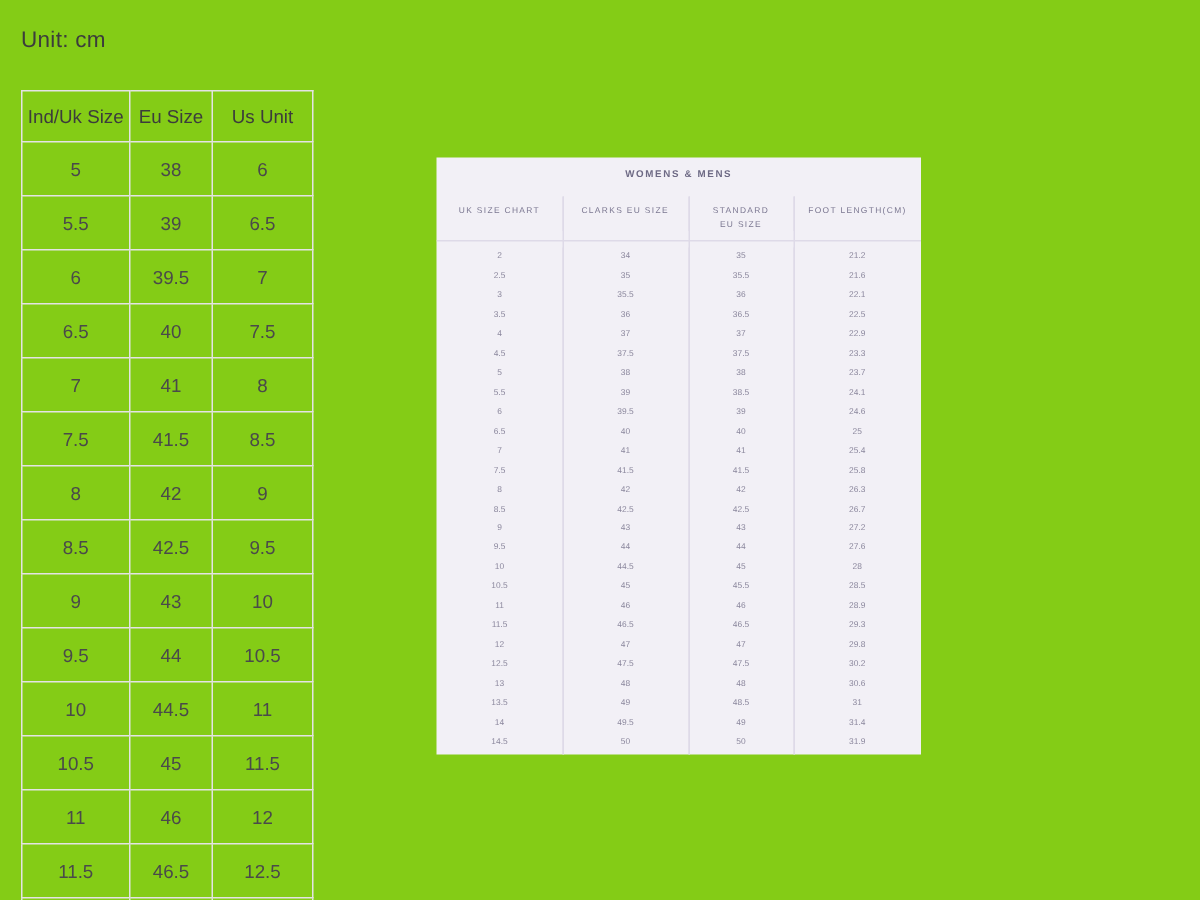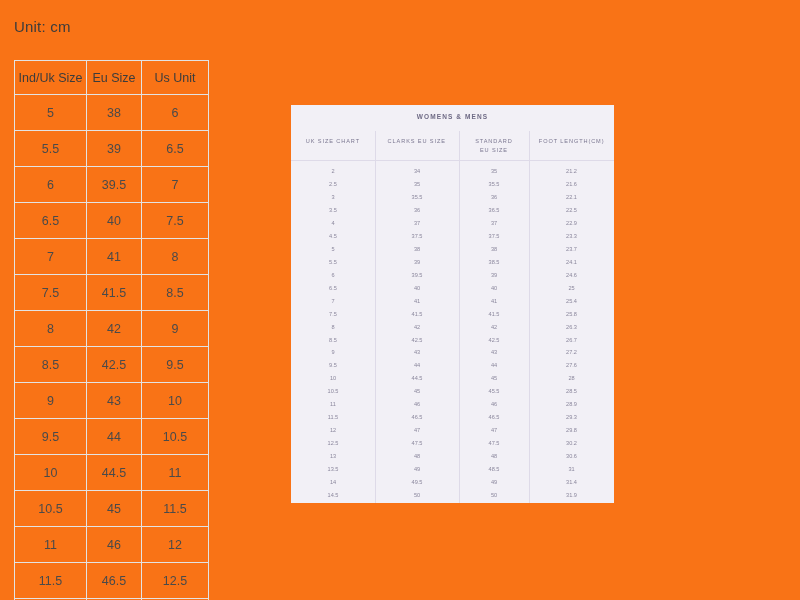--- a/index.html
+++ b/index.html
@@ -9,21 +9,21 @@
     height: 600px;
     background: #ffffff;
     font-family: "Liberation Sans", sans-serif;
     overflow: hidden;
   }
 
   #page {
     position: relative;
     width: 800px;
     height: 600px;
-    background: #f97316;
+    background: #84cc16;
   }
 
   
   .unit-label {
     position: absolute;
     left: 14px;
     top: 18px;
     font-size: 15px;
     color: #3c3c3c;
     letter-spacing: 0.2px;

